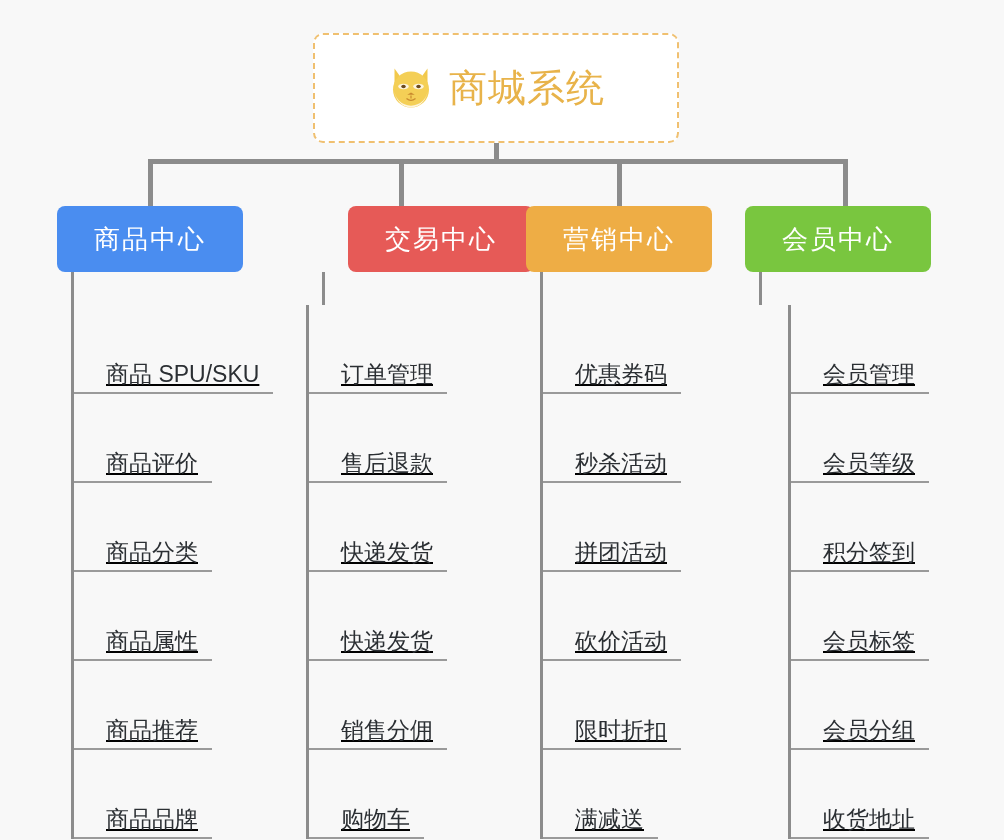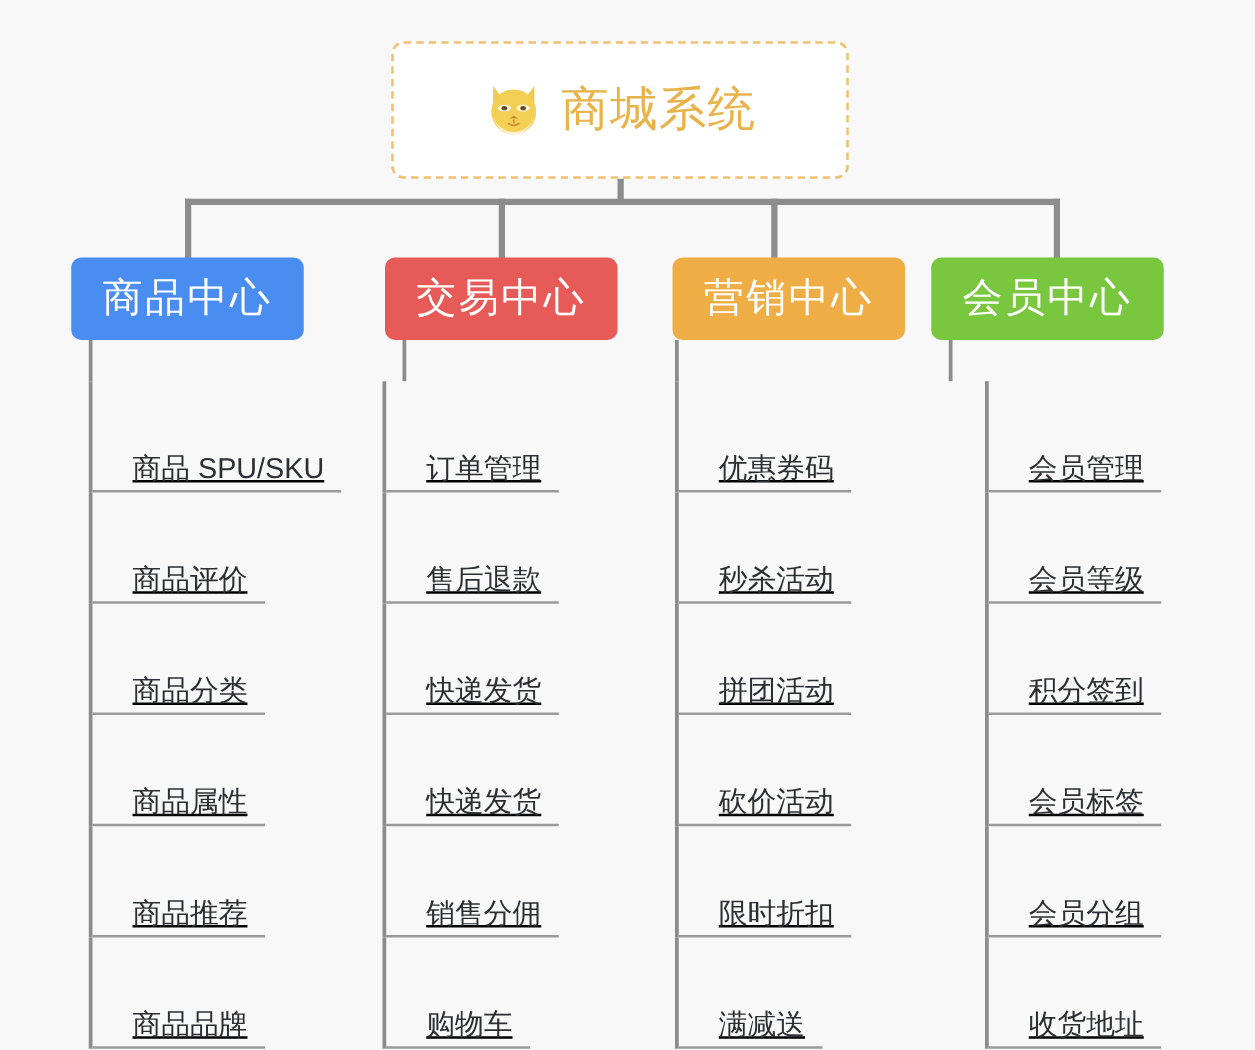--- a/index.html
+++ b/index.html
@@ -63,21 +63,21 @@
     top: 206px;
   }
   .cat-box {
     box-sizing: border-box;
     height: 66px;
     border-radius: 8px;
     display: flex;
     align-items: center;
     justify-content: center;
     color: #ffffff;
-    font-size: 32px;
+    font-size: 26px;
     letter-spacing: 2px;
     white-space: nowrap;
   }
 
   
   .stem {
     position: absolute;
     width: 3px;
     background: #8c8c8c;
     top: 272px;
@@ -158,21 +158,21 @@
       </div>
     <div class="leaf">
         <div class="leaf-inner">商品推荐</div>
       </div>
     <div class="leaf">
         <div class="leaf-inner">商品品牌</div>
       </div>
   </div>
 
   <div class="col" style="left:308px; width:186px;">
-    <div class="cat-box" style="width:186px; background:#e65a57;">
+    <div class="cat-box" style="width:186px; background:#e65a57;margin-left:40px;">
       <span>交易中心</span>
     </div>
   </div>
   <div class="stem" style="left:322px; height:33px;"></div>
   <div class="leaves" style="left:306px; width:190px;">
     <div class="leaf">
         <div class="leaf-inner">订单管理</div>
       </div>
     <div class="leaf">
         <div class="leaf-inner">售后退款</div>
@@ -184,21 +184,21 @@
         <div class="leaf-inner">快递发货</div>
       </div>
     <div class="leaf">
         <div class="leaf-inner">销售分佣</div>
       </div>
     <div class="leaf">
         <div class="leaf-inner">购物车</div>
       </div>
   </div>
 
-  <div class="col" style="left:538px; width:209px;">
+  <div class="col" style="left:526px; width:209px;">
     <div class="cat-box" style="width:186px; background:#eead45;">
       <span>营销中心</span>
     </div>
   </div>
   <div class="stem" style="left:540px; height:33px;"></div>
   <div class="leaves" style="left:540px; width:185px;">
     <div class="leaf">
         <div class="leaf-inner">优惠券码</div>
       </div>
     <div class="leaf">

